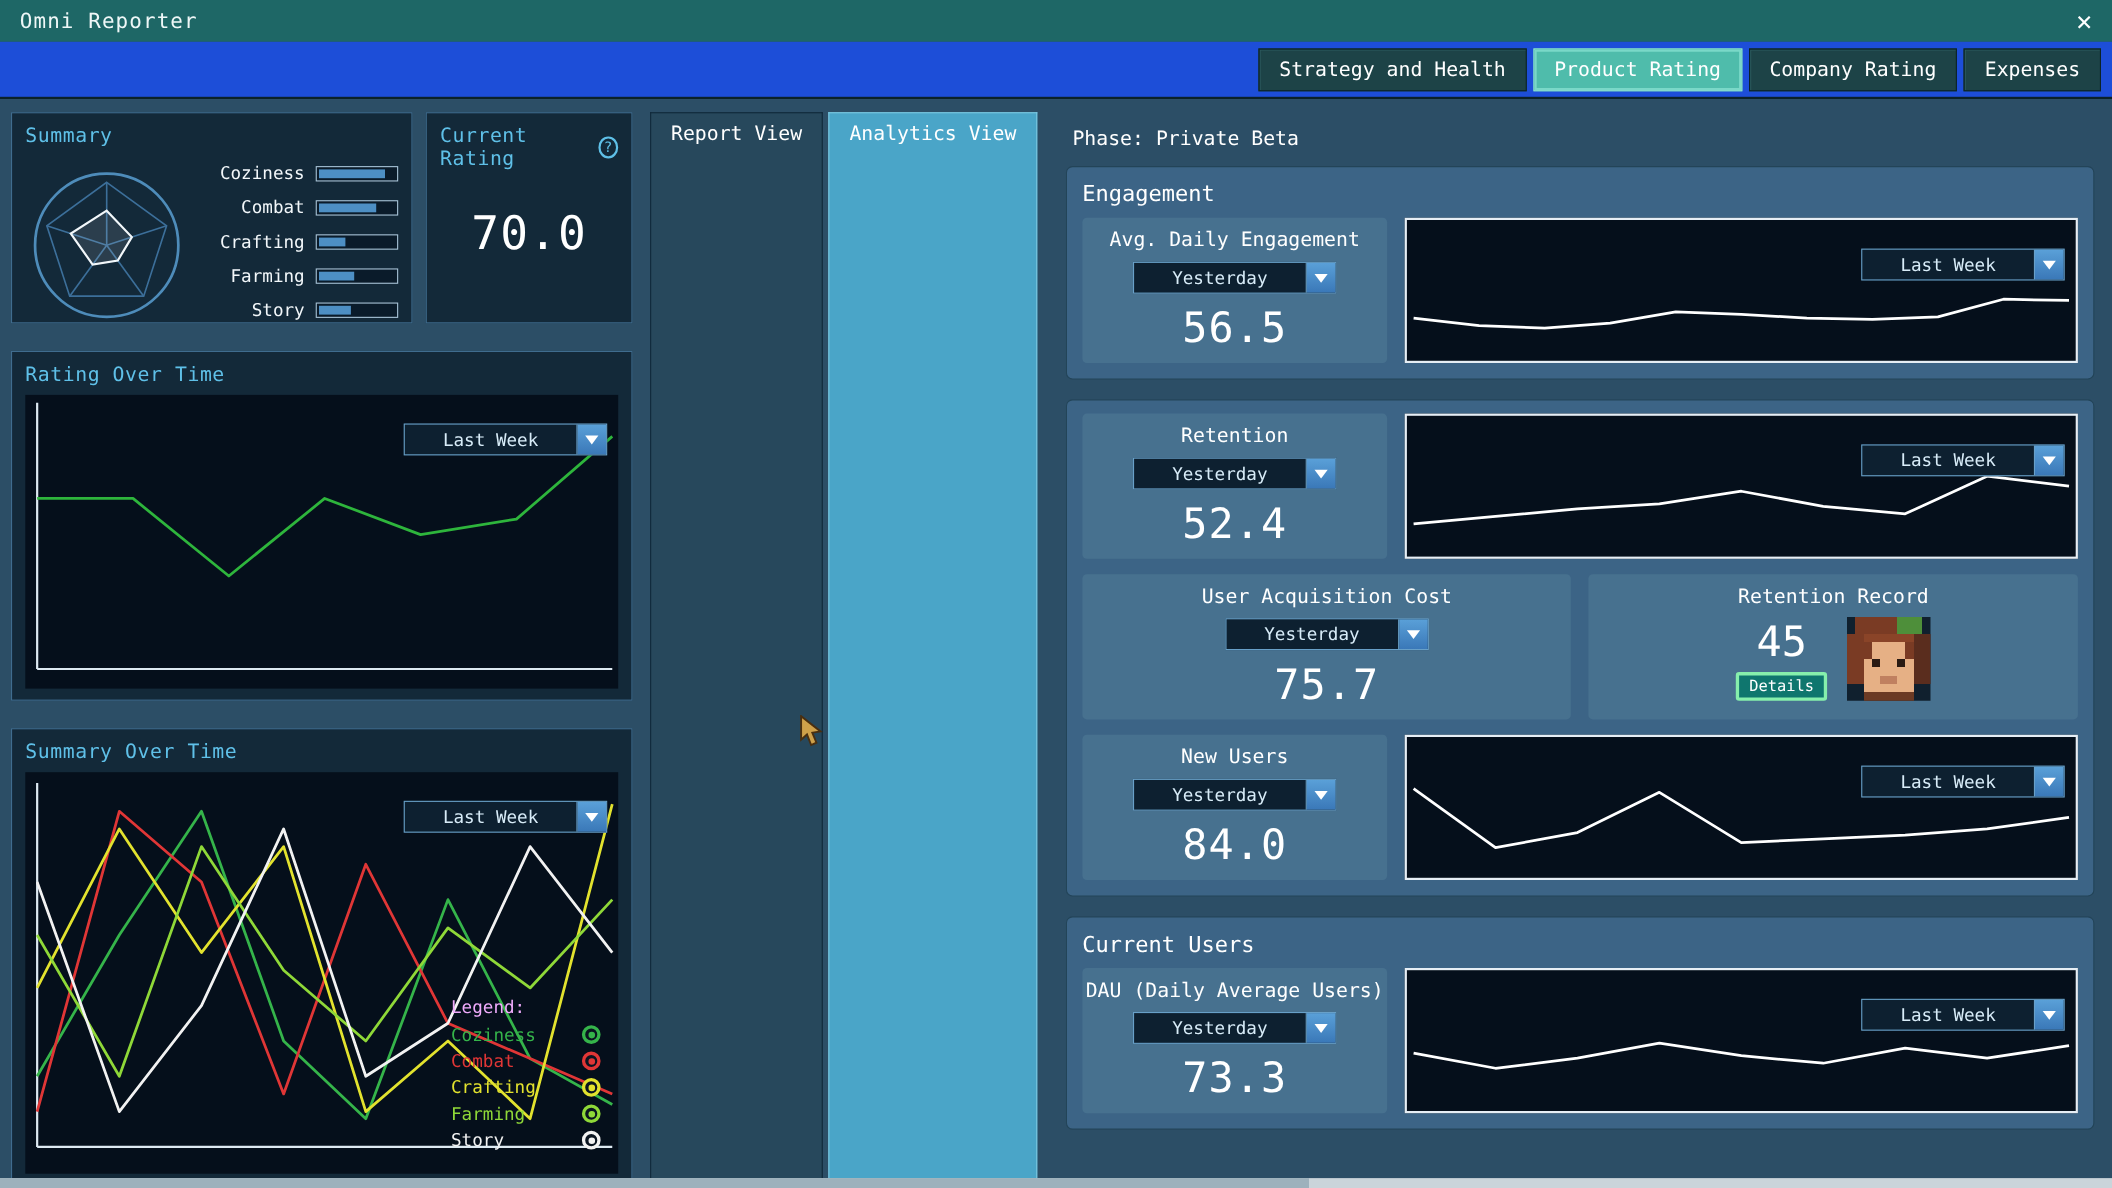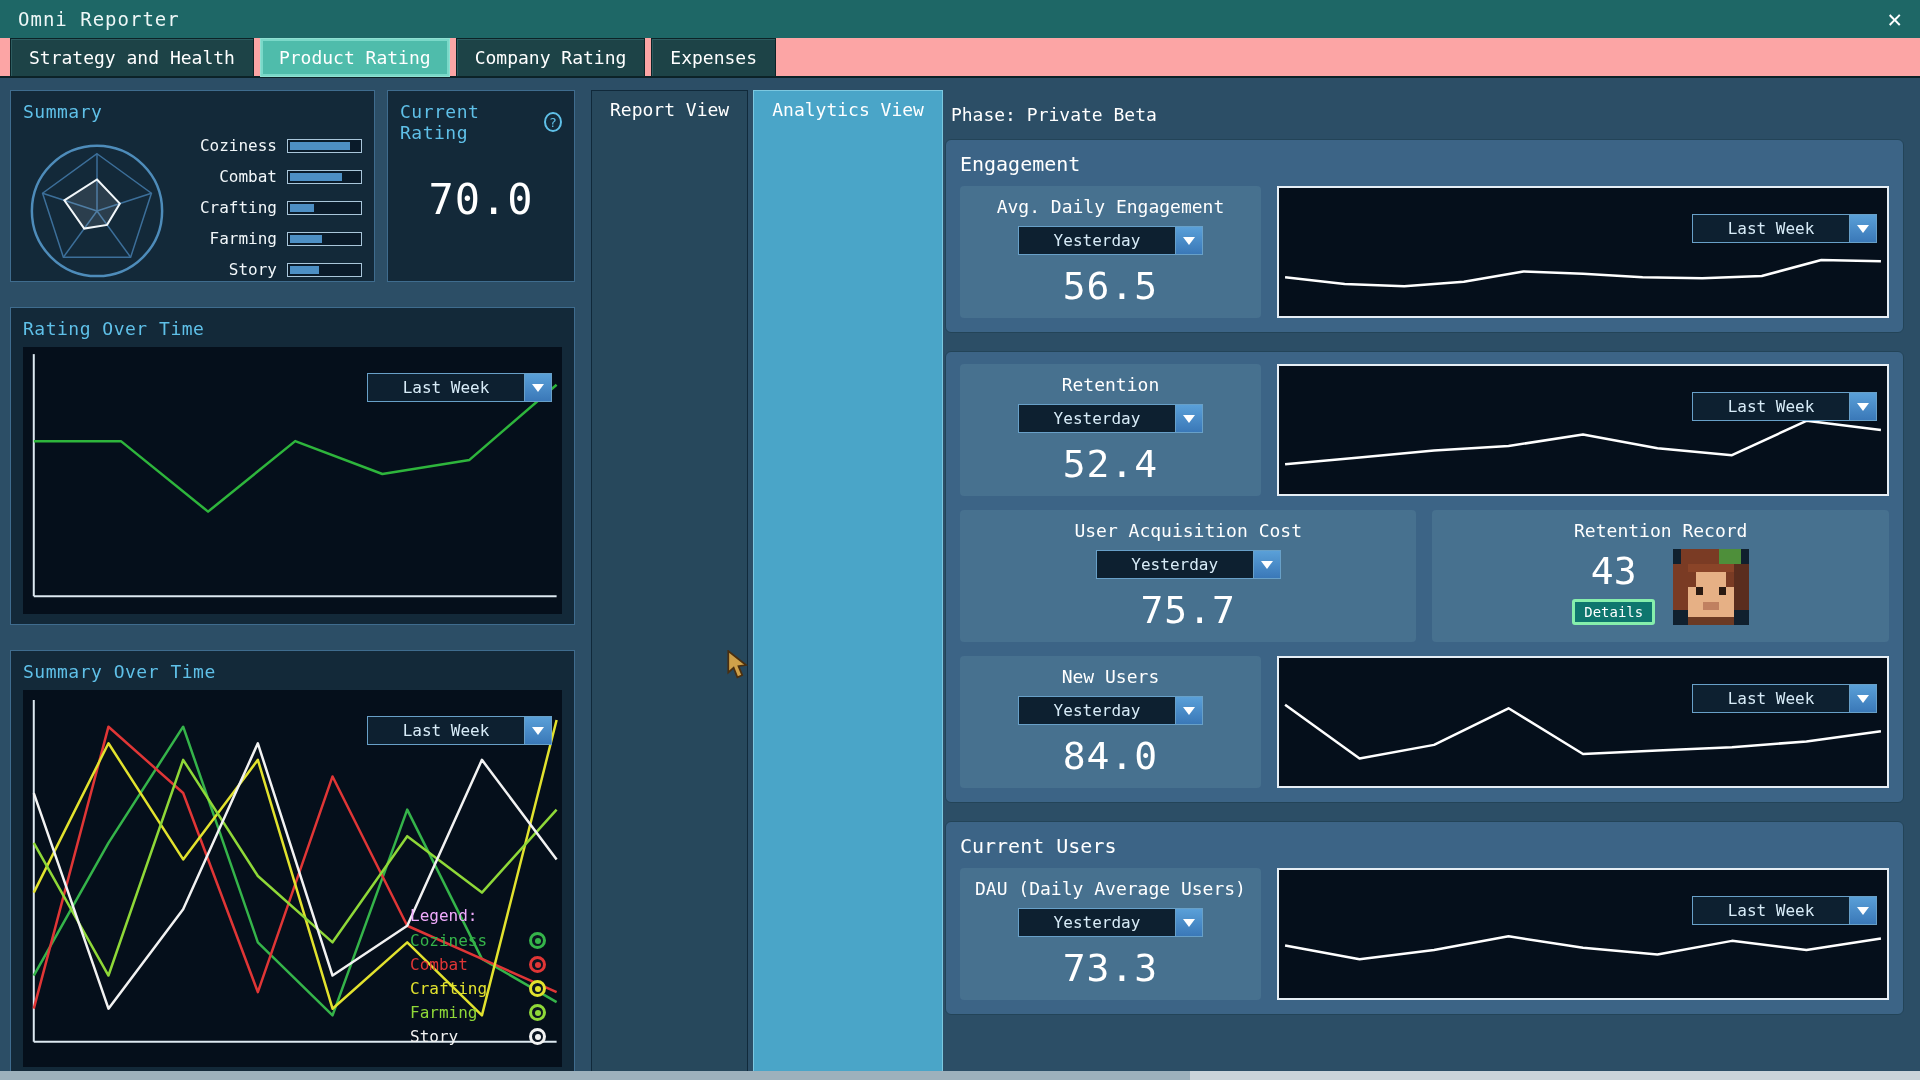--- a/index.html
+++ b/index.html
@@ -6,21 +6,21 @@
   html,body{width:1920px;height:1080px;overflow:hidden;}
   body{background:#2c4e66;font-family:"DejaVu Sans Mono","Liberation Sans",monospace;color:#fff;}
   .app{position:relative;width:1920px;height:1080px;overflow:hidden;display:flex;flex-direction:column;}
 
   
   .titlebar{height:38px;background:#1e6766;display:flex;align-items:center;justify-content:space-between;padding:0 18px;flex:none;}
   .titlebar .title{font-size:19px;color:#eef7f7;letter-spacing:1px;}
   .close{font-size:24px;font-weight:bold;color:#fff;cursor:pointer;line-height:1;}
 
   
-  .tabbar{height:40px;background:#fca5a5;display:flex;align-items:center;gap:6px;padding:0 10px;flex:none;border-bottom:2px solid #0b2228;}
+  .tabbar{height:52px;background:#1d4ed8;display:flex;align-items:center;gap:6px;padding:0 10px;flex:none;border-bottom:2px solid #0b2228;justify-content:flex-end;}
   .tab{padding:8px 18px;background:#1d4347;border:1px solid #0c2327;box-shadow:inset 1px 1px 0 #2d5c60;color:#fff;font-size:18px;cursor:pointer;white-space:nowrap;}
   .tab.active{background:#4fbcab;border-color:#8fe0d2;box-shadow:inset 0 0 0 2px #7ad8c8;}
 
   .content{flex:1;display:flex;gap:14px;padding:12px 12px 2px 10px;min-height:0;}
 
   
   .left-col{width:565px;flex:none;display:flex;flex-direction:column;gap:25px;min-height:0;}
   .panel{background:#132939;border:1px solid #3f6c8e;padding:10px 12px;}
   .panel h3{color:#5fc0e8;font-size:18px;font-weight:normal;margin-bottom:8px;letter-spacing:.5px;}
   .summary-row{display:flex;gap:12px;height:192px;flex:none;}
@@ -57,21 +57,21 @@
   .legend-title{color:#f0abfc;font-size:16px;margin-bottom:6px;}
   .legend-row{display:flex;align-items:center;justify-content:space-between;margin:5px 0;font-size:16px;}
   .legend-icon{width:17px;height:17px;border:3px solid currentColor;border-radius:50%;display:inline-flex;align-items:center;justify-content:center;background:#0a1420;}
   .legend-dot{width:6px;height:6px;border-radius:50%;background:currentColor;display:block;}
 
   
   .main{flex:1;display:flex;flex-direction:row;min-width:0;min-height:0;}
   .view-tabs{display:flex;gap:5px;padding:0 2px;border-bottom:2px solid #9fc0d4;flex:none;}
   .vtab{padding:8px 18px;font-size:18px;background:#27485c;border:1px solid #10293a;border-bottom:none;color:#fff;cursor:pointer;}
   .vtab.active{background:#4aa5c8;border-color:#7cc8e0;}
-  .scroll-area{flex:1;overflow:hidden;min-height:0;padding-right:4px;}
+  .scroll-area{flex:1;overflow:hidden;min-height:0;padding-right:4px;margin-left:24px;}
   .phase{font-size:18px;margin:14px 6px 14px 6px;}
 
   .section{background:#3c6486;border:1px solid #234458;border-radius:6px;padding:12px 14px;margin-bottom:18px;}
   .section-title{font-size:20px;margin-bottom:10px;}
   .section-head{display:flex;align-items:center;justify-content:space-between;margin-bottom:10px;}
   .origin-wrap{display:flex;align-items:center;gap:12px;font-size:18px;}
   .cards-row{display:flex;gap:16px;height:132px;margin-bottom:14px;}
   .cards-row:last-child{margin-bottom:2px;}
   .metric-card{flex:1;background:#47718f;border-radius:4px;padding:10px;display:flex;flex-direction:column;align-items:center;justify-content:space-between;min-width:0;}
   .metric-label{font-size:18px;white-space:nowrap;}
@@ -310,21 +310,21 @@
                 <span class="dd-btn">
                     <i class="dd-arrow"></i>
                   </span>
               </div>
               <div class="metric-value">75.7</div>
             </div>
             <div class="metric-card">
               <div class="metric-label">Retention Record</div>
               <div class="record-main">
                 <div class="record-col">
-                  <div class="record-value">43</div>
+                  <div class="record-value">45</div>
                   <div class="details-btn">Details</div>
                 </div>
                 <svg class="avatar" viewBox="0 0 10 10" shape-rendering="crispEdges">
                   <rect x="0" y="0" width="10" height="10" fill="#10202e"></rect>
                   <rect x="1" y="0" width="8" height="3" fill="#7a3b24"></rect>
                   <rect x="6" y="0" width="3" height="2" fill="#4e8f3a"></rect>
                   <rect x="0" y="2" width="2" height="6" fill="#7a3b24"></rect>
                   <rect x="8" y="2" width="2" height="6" fill="#5a2d1e"></rect>
                   <rect x="2" y="2" width="6" height="1" fill="#8a4428"></rect>
                   <rect x="2" y="3" width="6" height="6" fill="#e6b085"></rect>

